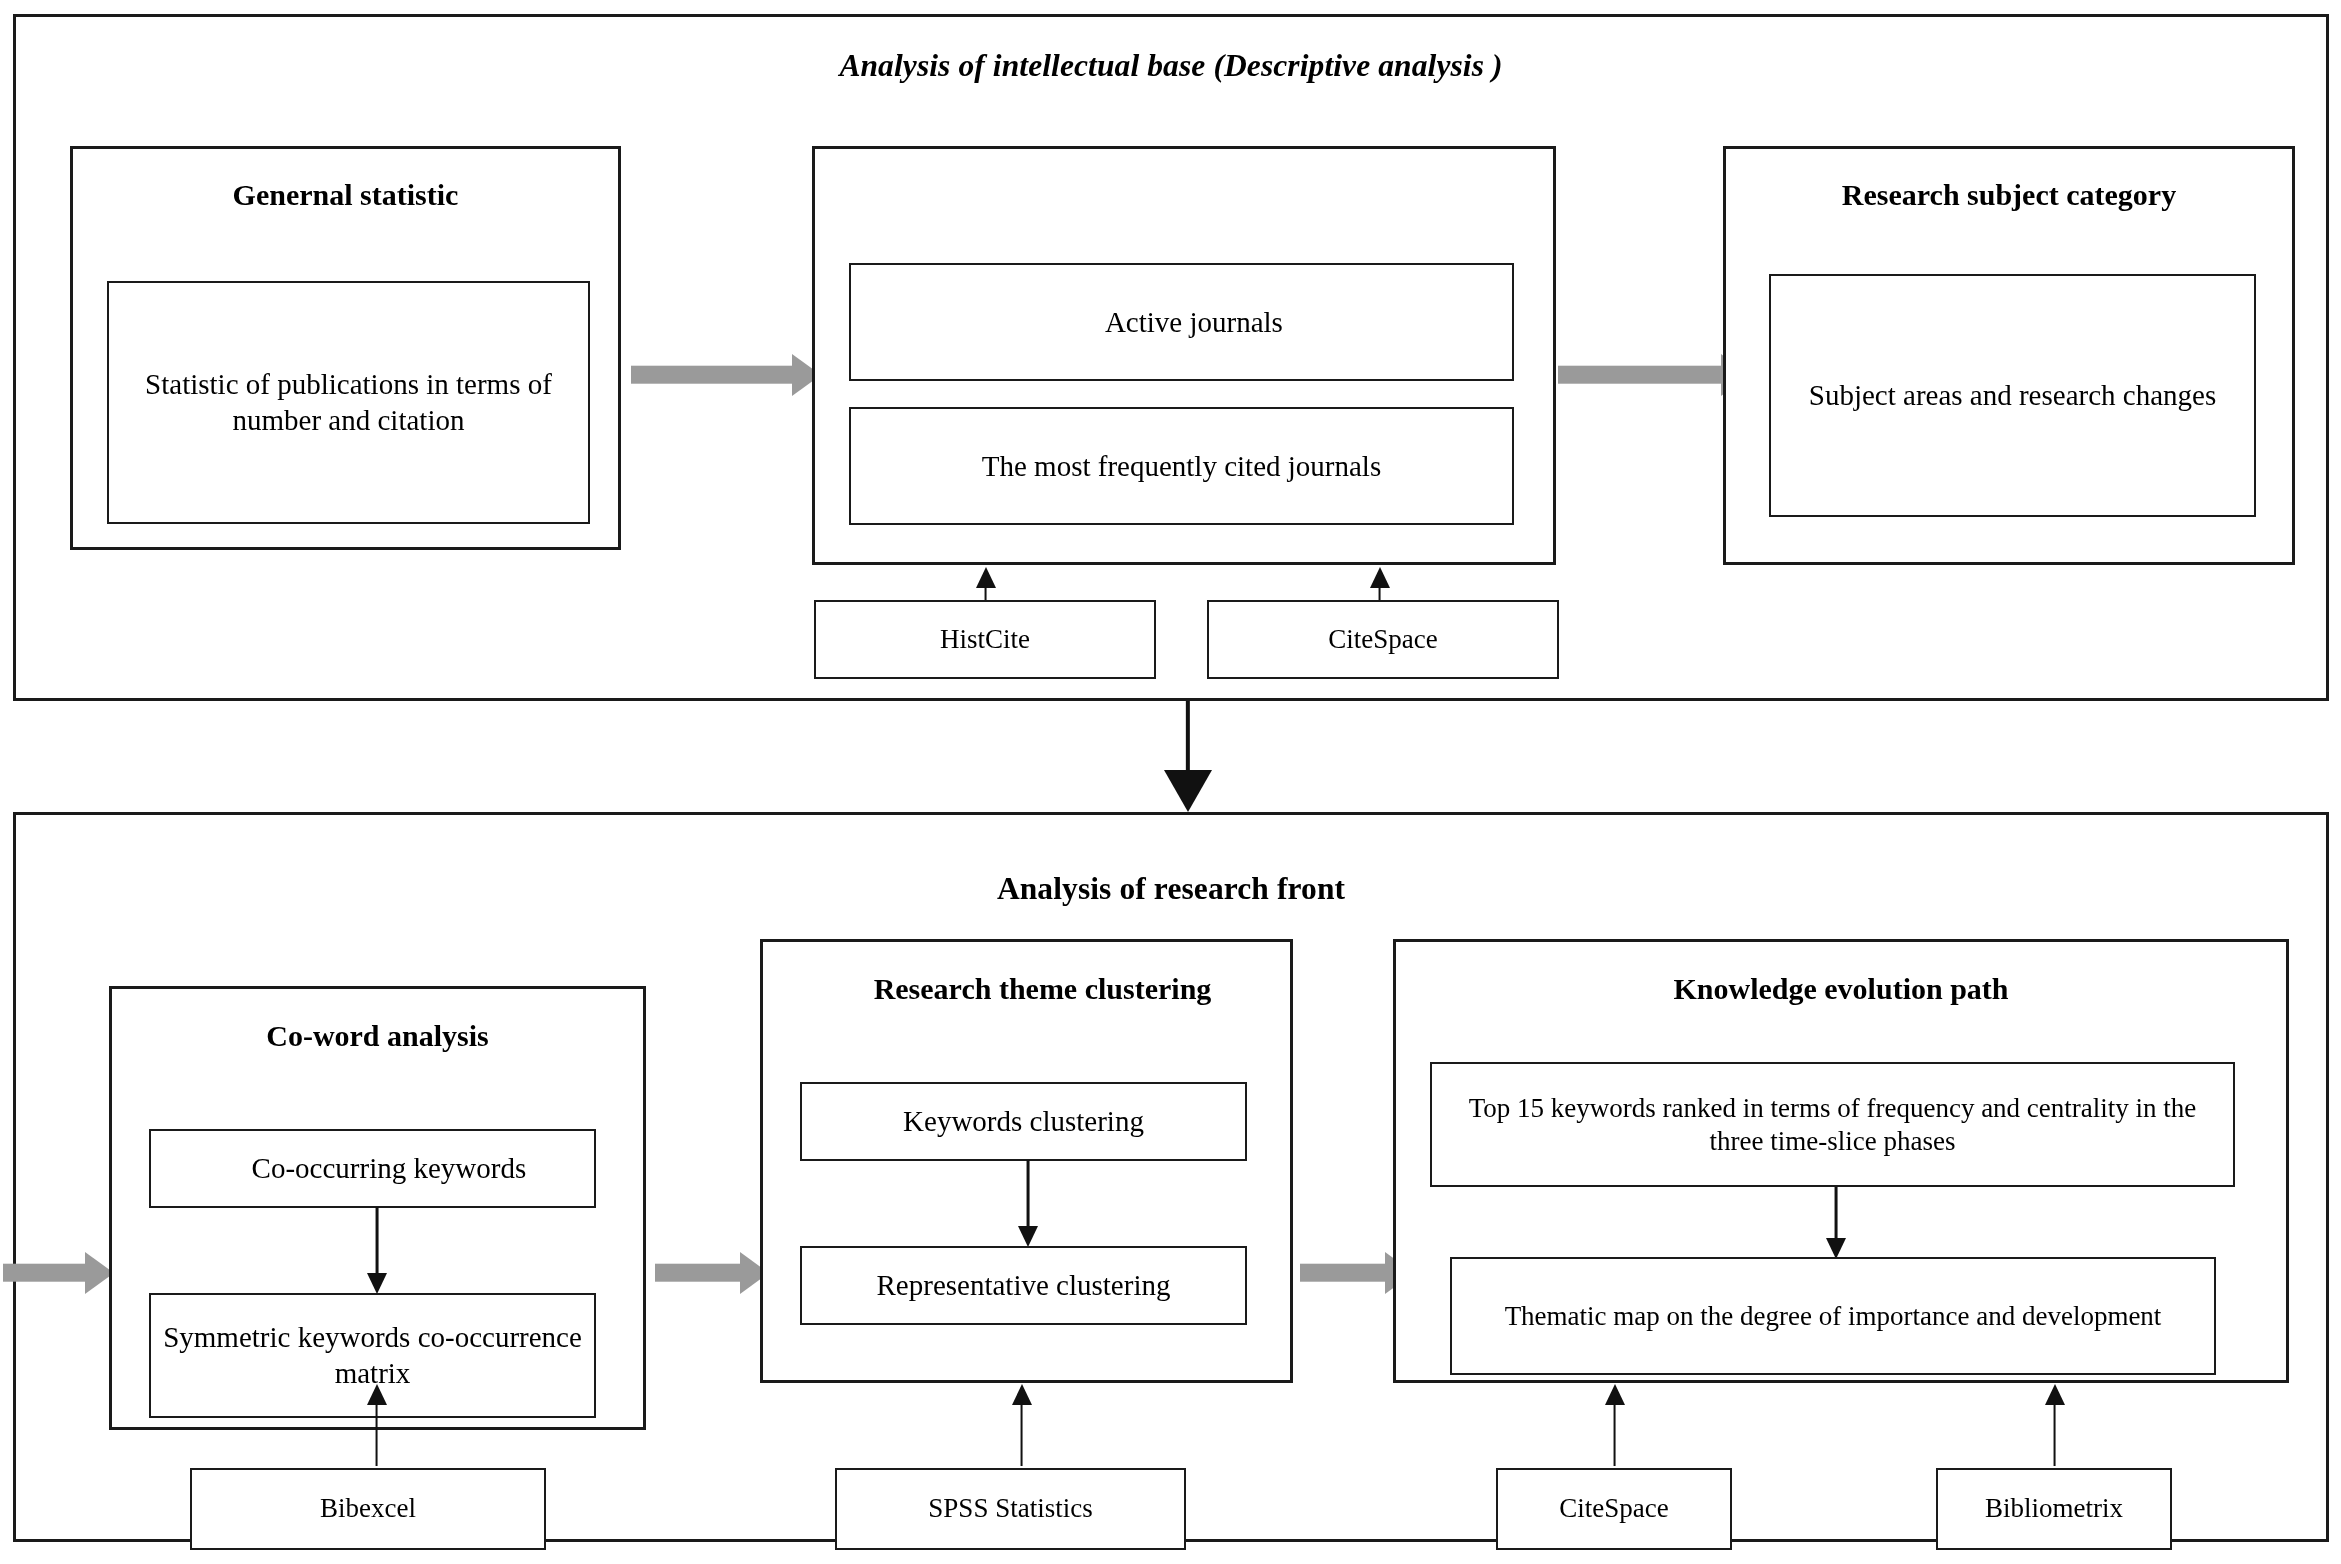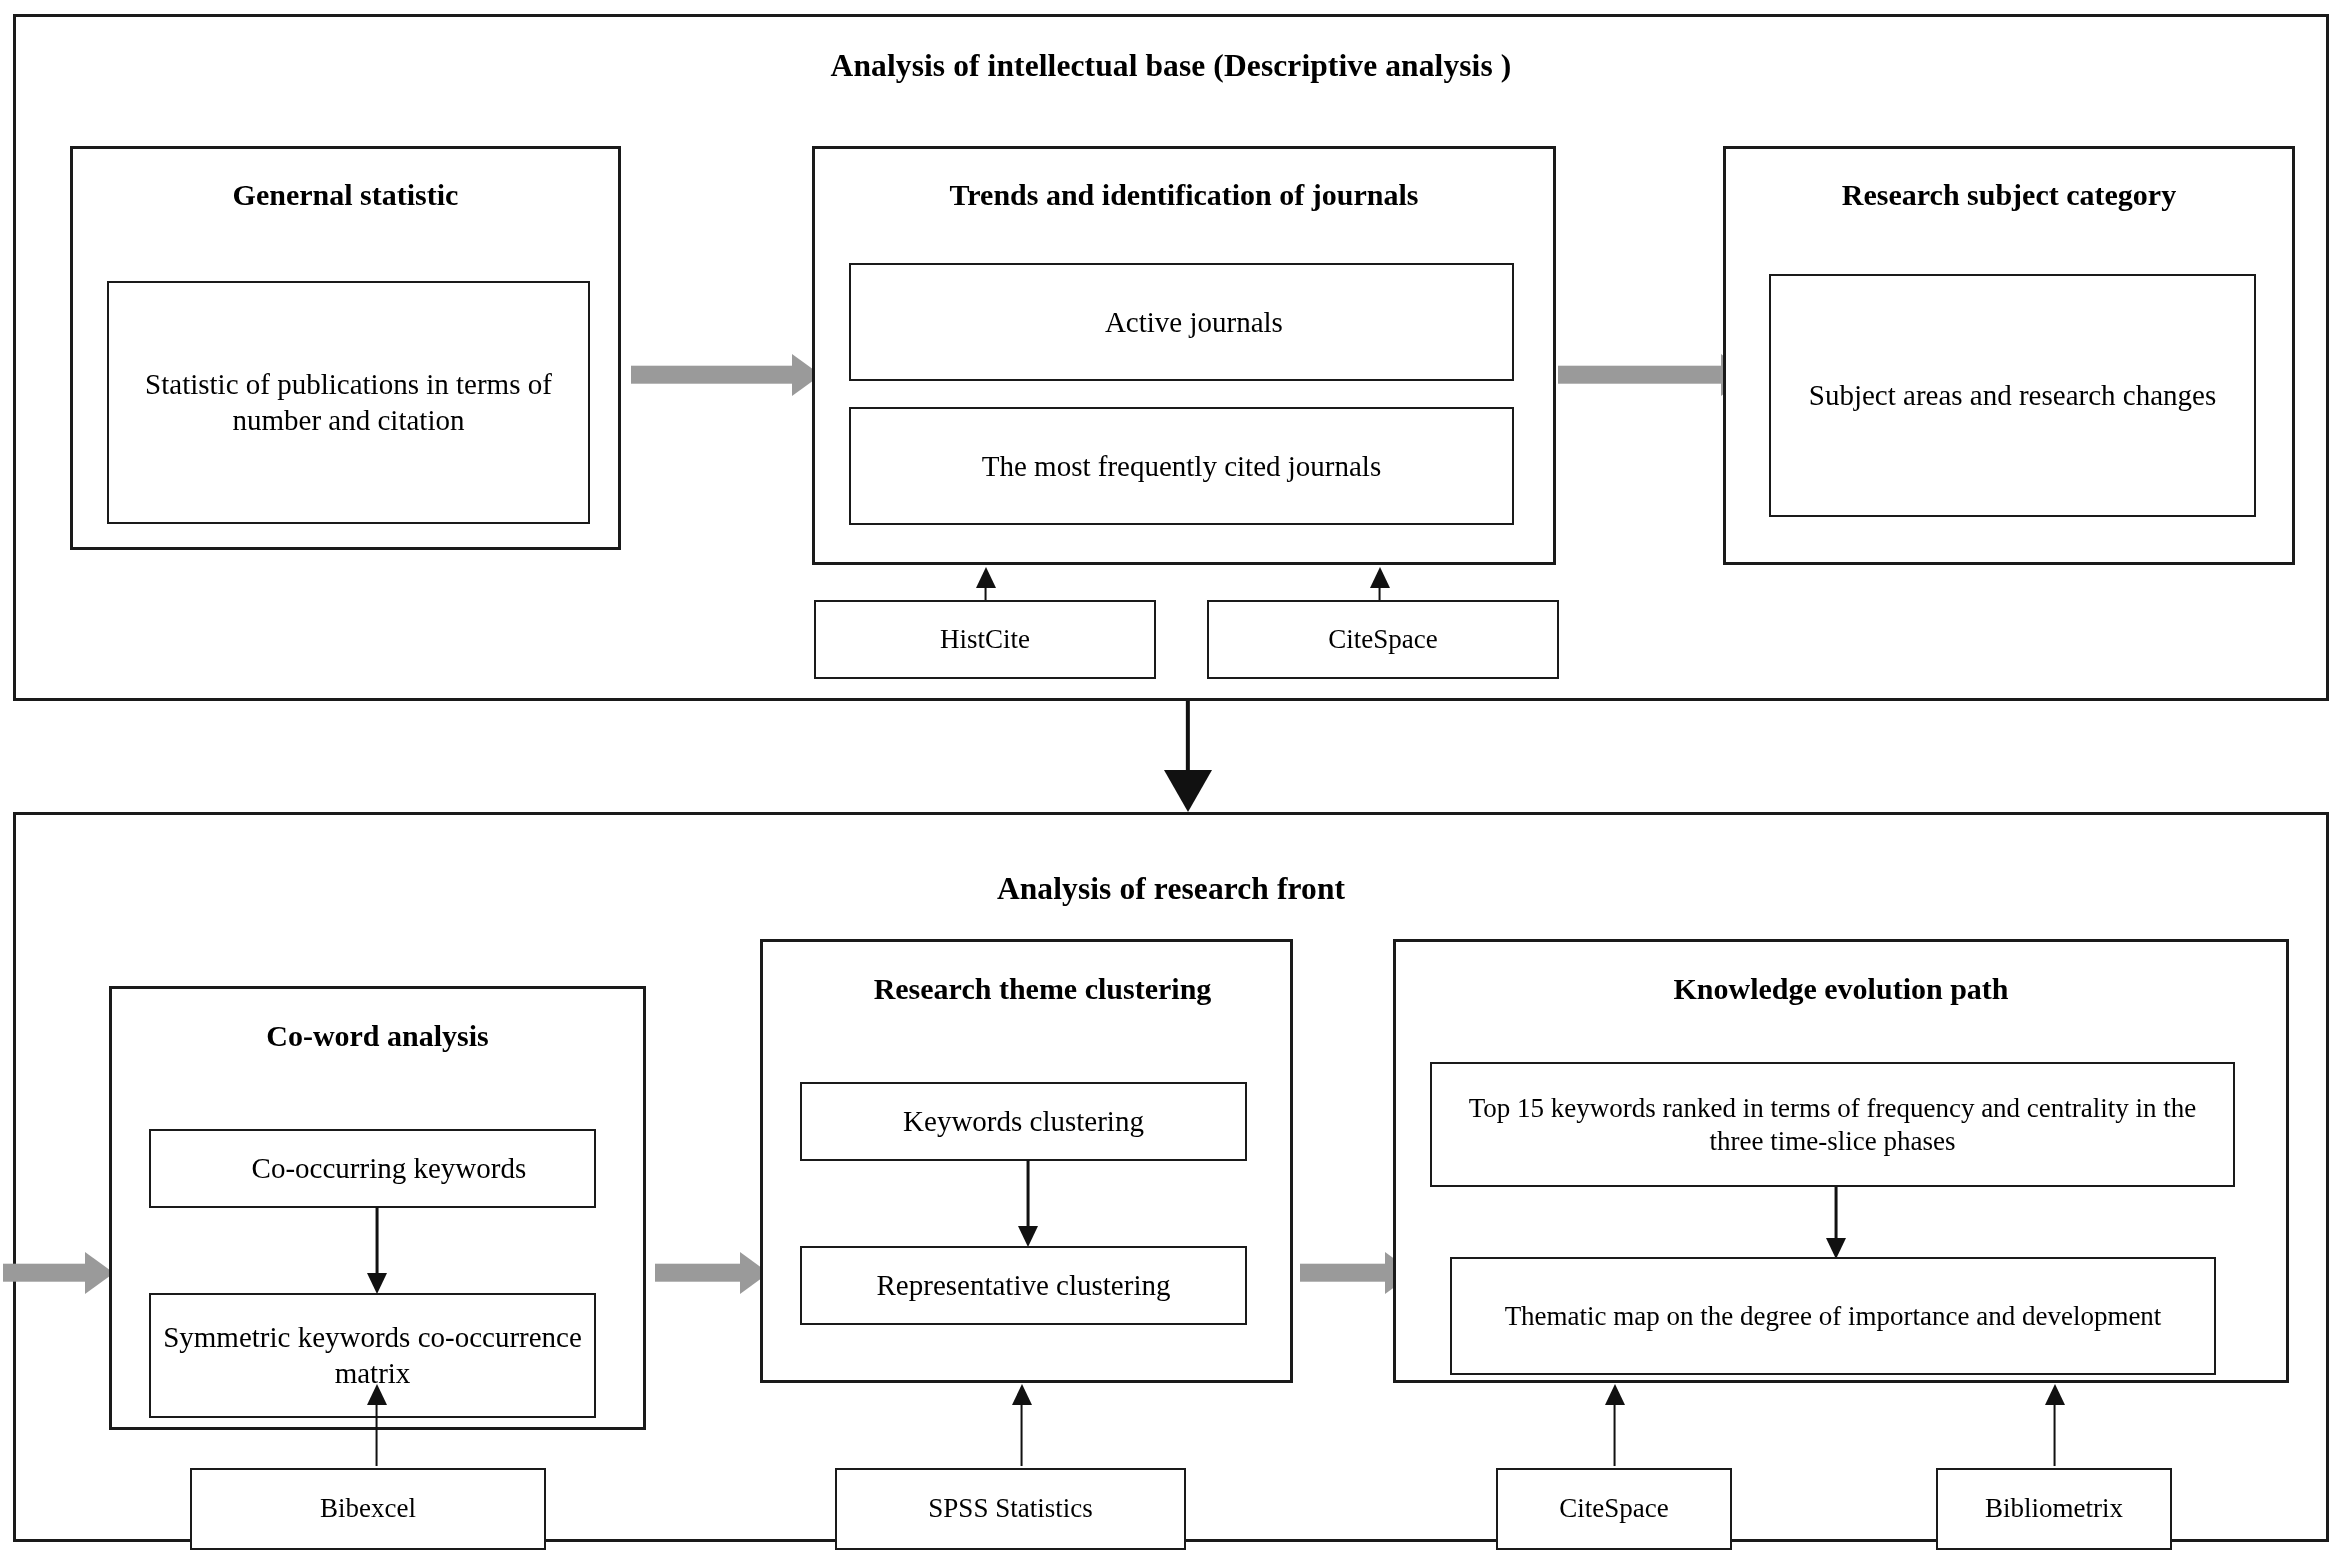--- a/index.html
+++ b/index.html
@@ -156,36 +156,35 @@
     border-top: 42px solid #111111;
   }
 </style>
 </head>
 <body>
 
 <div id="canvas">
 
   <div class="abs section-panel" style="left:13px; top:14.3px; width:2316px; height:687px;">
 
-    <div class="section-title" style="top:31.5px;">Analysis of intellectual base (Descriptive analysis )</div>
+    <div class="section-title" style="top:31.5px;font-style:italic;">Analysis of intellectual base (Descriptive analysis )</div>
 
     <div class="abs group-box" style="left:54px; top:129px; width:551px; height:404px;">
       <div class="group-title" style="top:29px;">Genernal statistic</div>
       <div class="abs leaf-box" style="left:34px; top:132px; width:483px; height:243px;">
         <span>Statistic of publications in terms of number and citation</span>
       </div>
     </div>
 
     <div class="gray-arrow" style="left:615px; top:336px; width:190px; height:43px;">
       <div class="shaft" style="width:163px;"></div>
       <div class="head"></div>
     </div>
 
     <div class="abs group-box" style="left:796px; top:129px; width:744px; height:419px;">
-      <div class="group-title" style="top:29px;">Trends and identification of journals</div>
       <div class="abs leaf-box" style="left:34px; top:114px; width:665px; height:118px;padding-left:32px;">
         <span>Active journals</span>
       </div>
       <div class="abs leaf-box" style="left:34px; top:258px; width:665px; height:118px;">
         <span>The most frequently cited journals</span>
       </div>
     </div>
 
     <div class="gray-arrow" style="left:1542px; top:336px; width:192px; height:43px;">
       <div class="shaft" style="width:165px;"></div>

